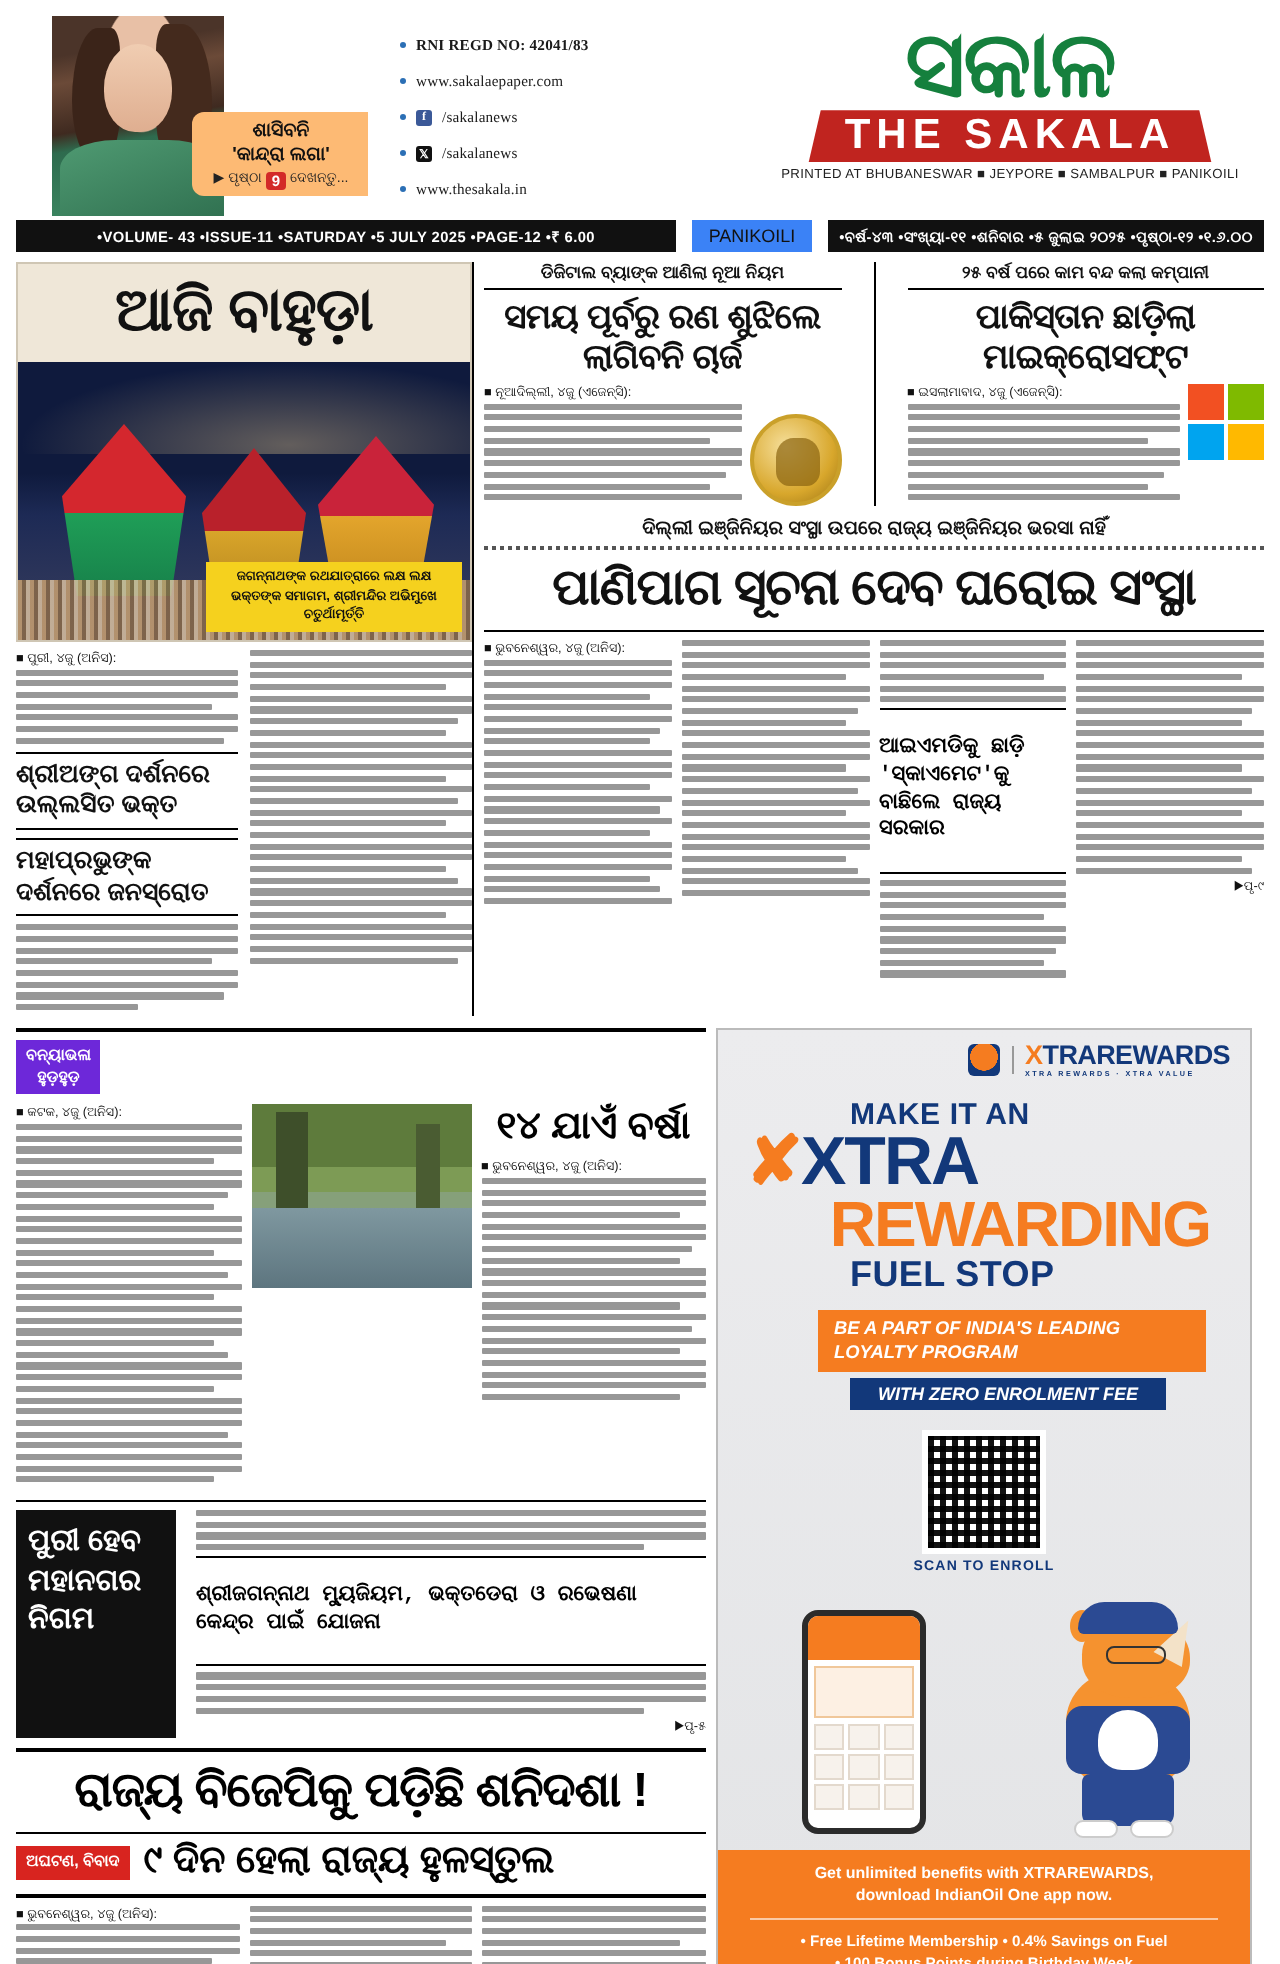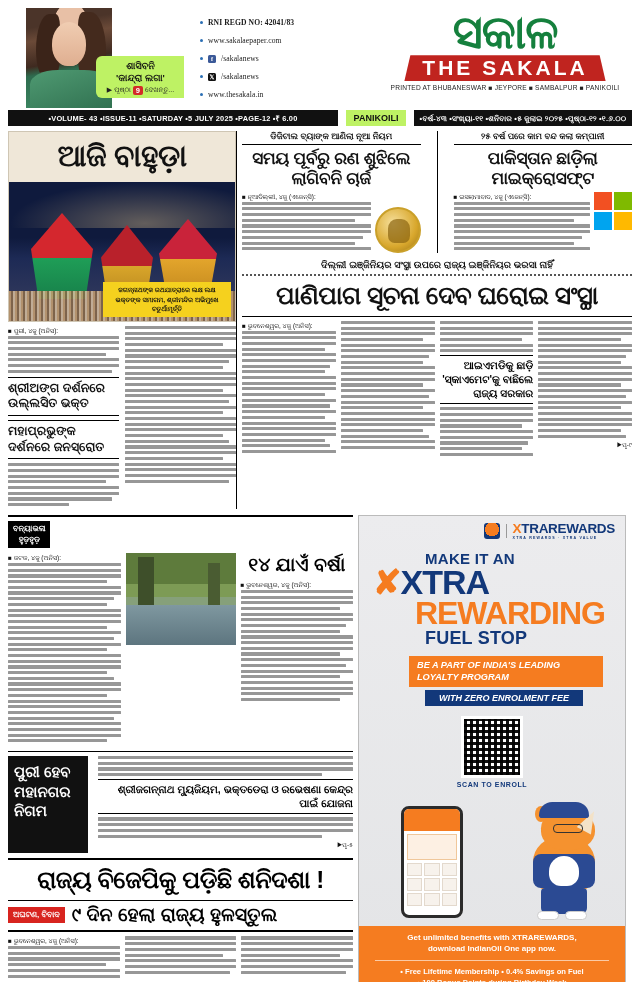--- a/index.html
+++ b/index.html
@@ -24,21 +24,21 @@
   }
   .promo-photo .face {
     position:absolute; left:26px; top:14px; width:34px; height:44px; border-radius:50% 50% 46% 46%;
     background: linear-gradient(180deg,#f0cdb2,#dfae90);
   }
   .promo-photo .hairL { position:absolute; left:10px; top:6px; width:24px; height:66px; border-radius:60% 20% 40% 50%; background:#3b2419; }
   .promo-photo .hairR { position:absolute; left:52px; top:4px; width:28px; height:72px; border-radius:20% 60% 50% 40%; background:#442a1d; }
   .promo-photo .dress { position:absolute; left:4px; top:62px; width:82px; height:42px; background:linear-gradient(160deg,#4f9a72,#2f6f4f); border-radius:34% 34% 0 0; }
   .promo-tag {
     position:absolute; left:88px; top:52px; width:88px;
-    background:#bef264; border-radius:6px 0 0 6px; padding:4px 5px 3px 6px;
+    background:#fdba74; border-radius:6px 0 0 6px; padding:4px 5px 3px 6px;
     text-align:center; line-height:1.25;
   }
   .promo-tag .l1 { font-size:9.5px; font-weight:700; color:#111; }
   .promo-tag .l2 { font-size:9.5px; font-weight:700; color:#111; }
   .promo-tag .l3 { font-size:7px; color:#222; margin-top:2px; display:flex; align-items:center; justify-content:center; gap:2px; }
   .pgnum { background:#d32a28; color:#fff; font-weight:700; padding:0 3px; border-radius:2px; font-size:7.5px; }
 
   .contact-block { width: 190px; padding: 14px 0 0 12px; font-family: Liberation Serif, serif; }
   .contact-row { display:flex; align-items:center; gap:5px; margin-bottom:9px; font-size:7.6px; color:#1a1a1a; letter-spacing:.1px; }
   .cdot { width:3px; height:3px; background:#2b6fb5; border-radius:50%; flex:none; }
@@ -54,21 +54,21 @@
     display:inline-block; padding:1px 18px; margin-top:1px;
     clip-path: polygon(3% 0, 97% 0, 100% 100%, 0% 100%);
   }
   .logo-sub { font-size:6.6px; color:#222; margin-top:3px; letter-spacing:.2px; }
 
   
   .volbar { display:flex; align-items:stretch; height:16px; margin:2px 4px 0 4px; gap:0; }
   .volbar .seg { background:#111; color:#fff; font-size:7.4px; font-weight:700; display:flex; align-items:center; justify-content:center; letter-spacing:.2px; }
   .volbar .segL { flex:0 0 330px; }
   .volbar .gap { flex:0 0 8px; }
-  .volbar .edition { flex:0 0 60px; background:#bef264; color:#111; font-size:9px; font-weight:700; display:flex; align-items:center; justify-content:center; }
+  .volbar .edition { flex:0 0 60px; background:#3b82f6; color:#111; font-size:9px; font-weight:400; display:flex; align-items:center; justify-content:center; }
   .volbar .segR { flex:1; }
 
   
   .content { display:flex; gap:0; margin-top:5px; padding: 0 4px; }
   .col-left { width:228px; flex:none; }
   .col-right { flex:1; padding-left:5px; border-left:1px solid #000; }
 
   .hl-main {
     background:#efe7d8; text-align:center; font-size:30px; font-weight:700; color:#111;
     padding:7px 0 8px; letter-spacing:-.5px; border:1px solid #cfc6b4; border-bottom:none;
@@ -119,27 +119,27 @@
   .ms-logo i { display:block; }
   .ms-logo i:nth-child(1){ background:#f25022; }
   .ms-logo i:nth-child(2){ background:#7fba00; }
   .ms-logo i:nth-child(3){ background:#00a4ef; }
   .ms-logo i:nth-child(4){ background:#ffb900; }
 
   .lead-kicker { text-align:center; font-size:9.6px; font-weight:700; color:#111; padding:6px 0 3px; border-bottom:2px dotted #555; }
   .lead-hd { text-align:center; font-size:25px; font-weight:700; color:#111; line-height:1.08; padding:6px 0 7px; letter-spacing:-.6px; border-bottom:1px solid #000; }
   .four-col { display:flex; gap:5px; margin-top:4px; }
   .four-col .fc { flex:1; }
-  .boxed-hd { text-align:right; font-size:10.5px; font-weight:700; line-height:1.3; border-top:1px solid #000; border-bottom:1px solid #000; padding:3px 0; margin:3px 0; }
+  .boxed-hd { text-align:left; font-size:10.5px; font-weight:700; line-height:1.3; border-top:1px solid #000; border-bottom:1px solid #000; padding:13px 0; margin:3px 0;font-family:Liberation Mono, monospace; }
 
   
   .mid { display:flex; margin-top:6px; padding:0 4px; gap:5px; }
   .mid-left { width:345px; flex:none; border-top:2px solid #000; padding-top:4px; }
   .tagbox-wrap { display:flex; align-items:center; gap:6px; }
-  .tagbox { background:#000000; color:#fff; font-size:8px; font-weight:700; text-align:center; padding:3px 5px; line-height:1.35; flex:none; }
+  .tagbox { background:#6d28d9; color:#fff; font-size:8px; font-weight:700; text-align:center; padding:3px 5px; line-height:1.35; flex:none; }
   .tagbox.red { background:#d8241f; }
   .hd-lg { font-size:22px; font-weight:700; color:#111; line-height:1.1; letter-spacing:-.5px; }
   .mid-body { display:flex; gap:5px; margin-top:5px; }
   .mid-body .mc { flex:1; }
   .flood-photo { width:110px; height:92px; flex:none; background:linear-gradient(180deg,#5e7b3c 0 34%, #7d9b55 34% 48%, #86a07a 48% 62%, #6c8a93 62% 100%); position:relative; overflow:hidden; }
   .flood-photo .tree { position:absolute; left:12px; top:4px; width:16px; height:70px; background:#3e4f2a; }
   .flood-photo .tree2 { position:absolute; right:16px; top:10px; width:12px; height:58px; background:#4a5c32; }
   .flood-photo .water { position:absolute; left:0; bottom:0; width:100%; height:40px; background:linear-gradient(180deg,#7f98a0,#5d757f); }
   .hd-sm-r { text-align:center; font-size:19px; font-weight:700; line-height:1.1; padding:2px 0 4px; }
   .blk-row { display:flex; gap:5px; border-top:1px solid #000; padding-top:4px; }

